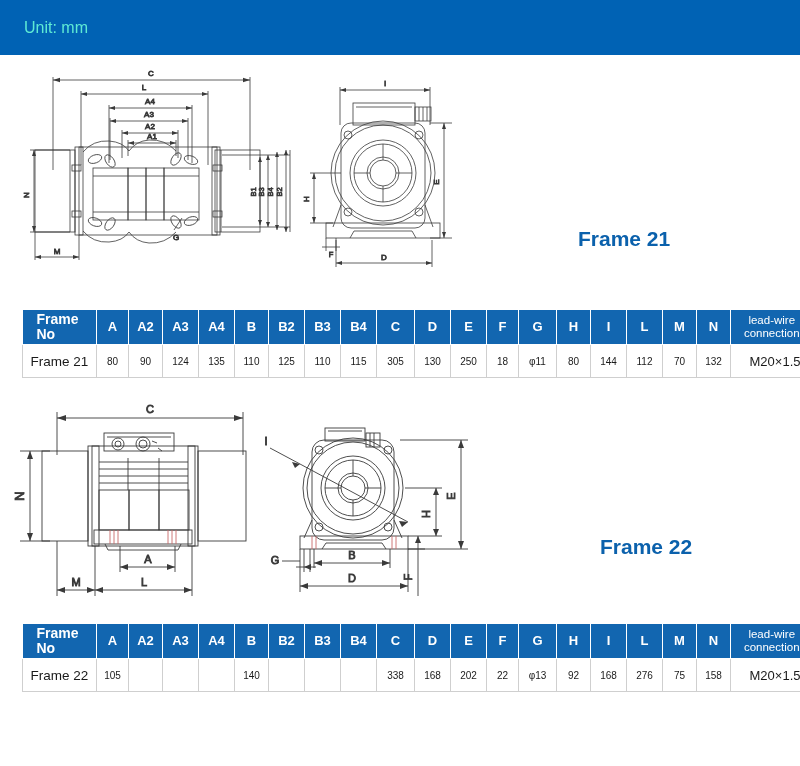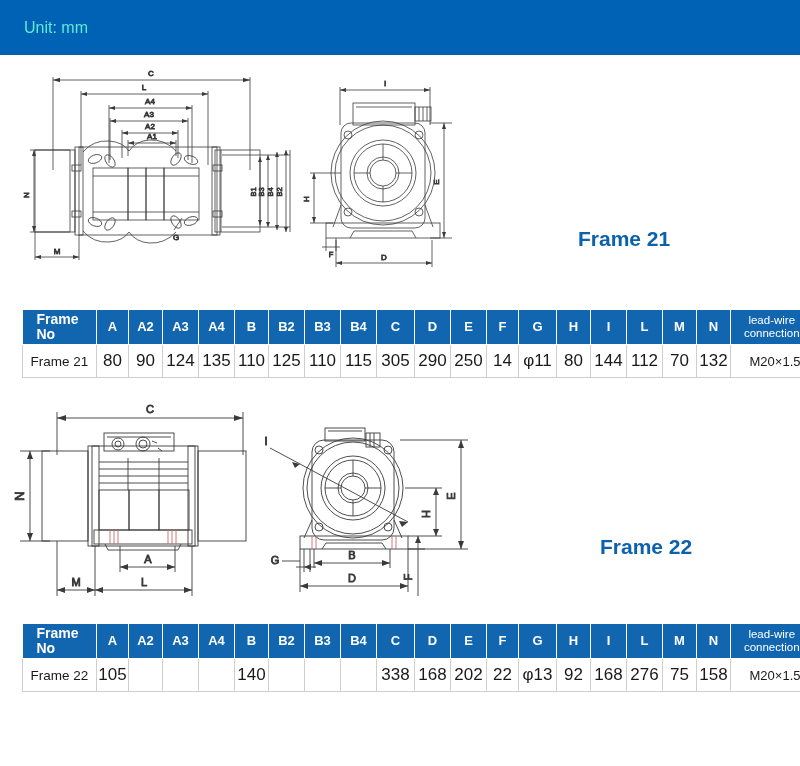--- a/index.html
+++ b/index.html
@@ -91,21 +91,21 @@
     font-weight: normal;
     line-height: 1.15;
     border-right: none;
   }
   table.dim-table th.lead-head span { display: block; }
   table.dim-table td {
     height: 30px;
     text-align: center;
     border: 1px solid #cfcfcf;
     color: #1a1a1a;
-    font-size: 17px;
+    font-size: 10px;
     background: #ffffff;
   }
   table.dim-table td.frame-cell {
     text-align: center;
     font-size: 13.5px;
   }
   table.dim-table td.lead-cell {
     font-size: 13px;
     padding-left: 8px;
   }
@@ -359,23 +359,23 @@
           <td class="frame-cell">Frame 21</td>
           <td>80</td>
           <td>90</td>
           <td>124</td>
           <td>135</td>
           <td>110</td>
           <td>125</td>
           <td>110</td>
           <td>115</td>
           <td>305</td>
-          <td>290</td>
+          <td>130</td>
           <td>250</td>
-          <td>14</td>
+          <td>18</td>
           <td>φ11</td>
           <td>80</td>
           <td>144</td>
           <td>112</td>
           <td>70</td>
           <td>132</td>
           <td class="lead-cell">M20×1.5</td>
         </tr>
       </tbody>
     </table>

